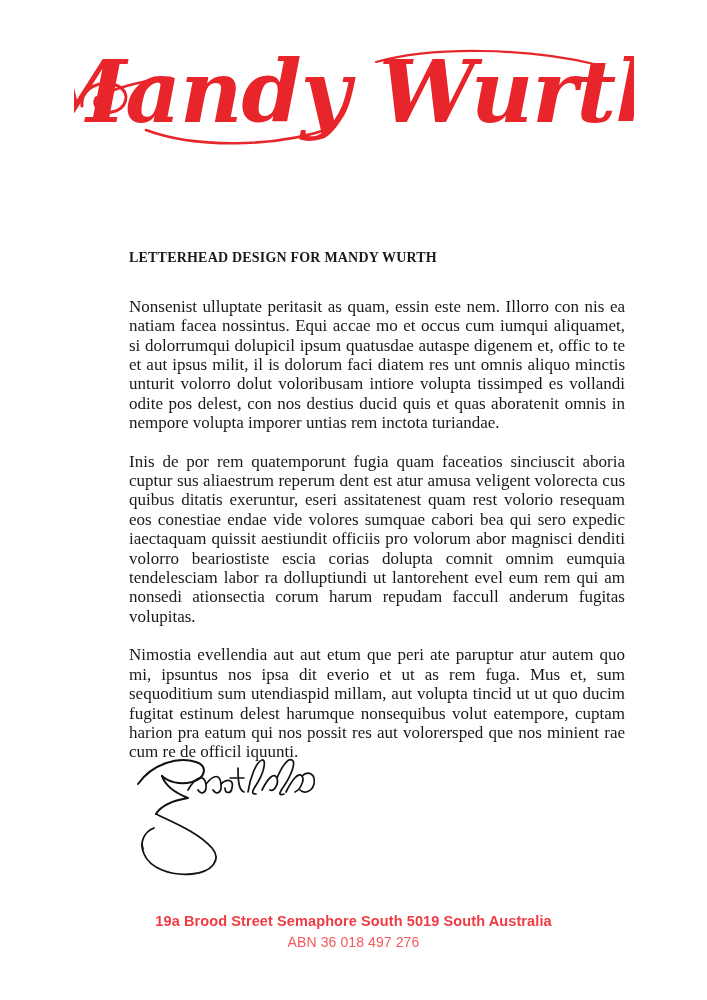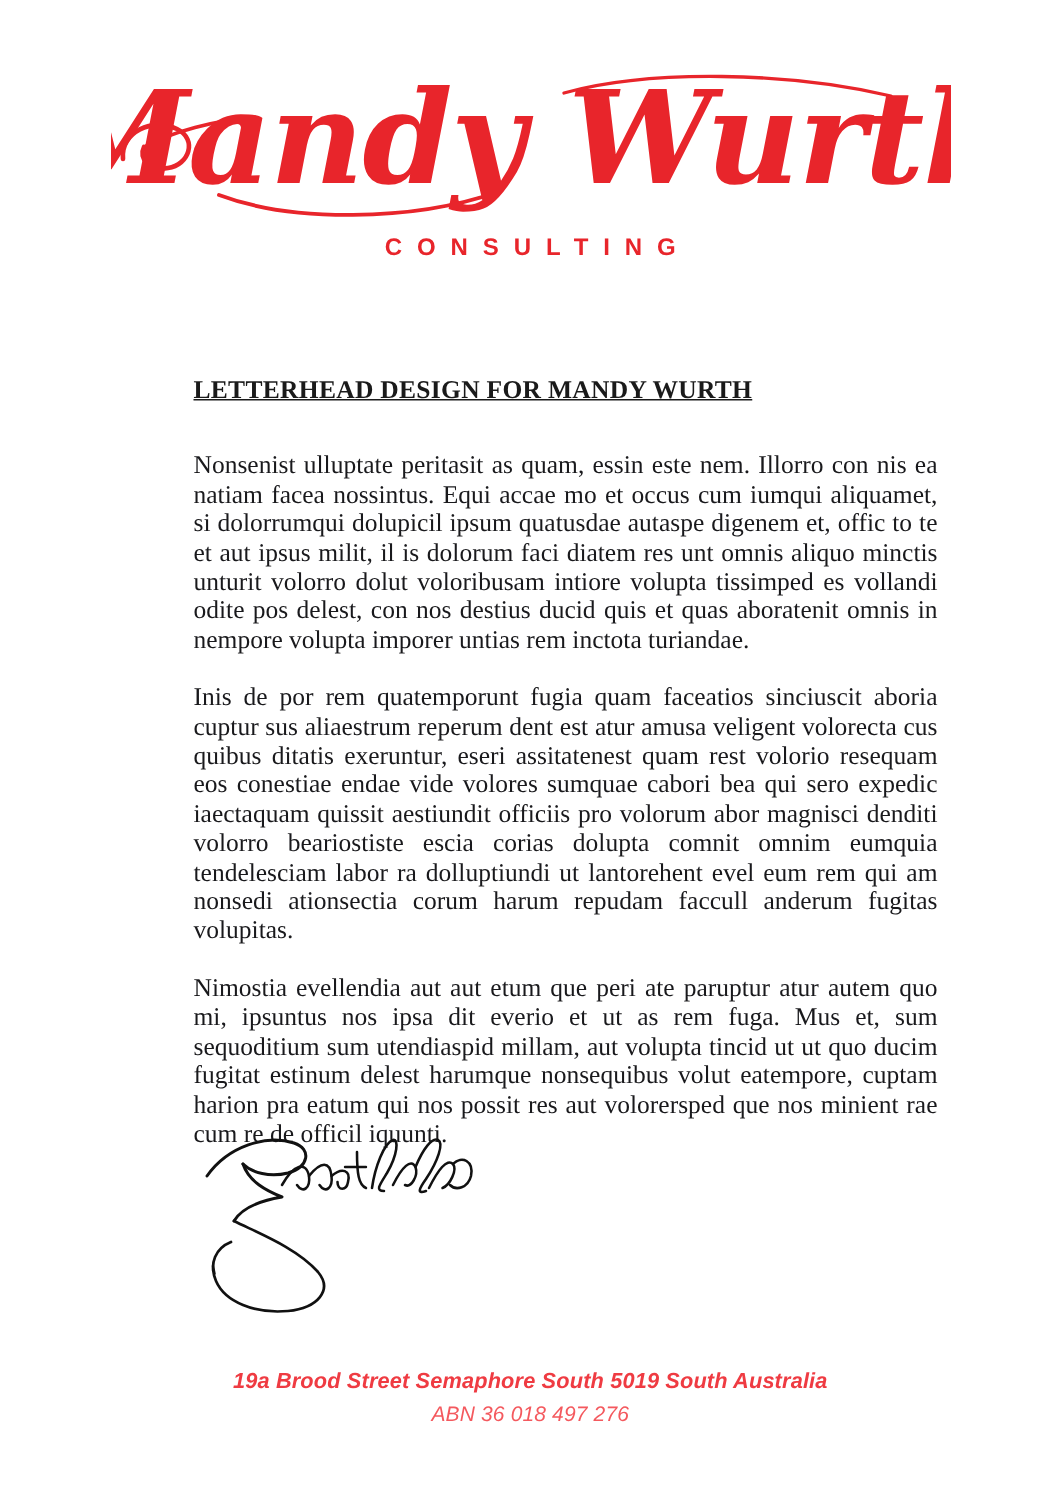--- a/index.html
+++ b/index.html
@@ -62,26 +62,25 @@
   
   .content {
     position: absolute;
     left: 129px;
     top: 250px;
     width: 496px;
   }
   .doc-heading {
     font-family: "Liberation Serif", serif;
     font-weight: 700;
-    font-size: 17px;
+    font-size: 14px;
     letter-spacing: 0.2px;
     color: #1a1a1a;
     margin: 0 0 30px 0;
     line-height: 1.2;
-    text-decoration: underline;
   }
   .para {
     font-family: "Liberation Serif", serif;
     font-size: 17px;
     line-height: 19.4px;
     color: #19191c;
     text-align: justify;
     margin: 0 0 19px 0;
     hyphens: auto;
   }
@@ -97,21 +96,20 @@
   }
   .signature svg { display: block; }
 
   
   .footer {
     position: absolute;
     left: 0;
     top: 910px;
     width: 707px;
     text-align: center;
-    font-style: italic;
   }
   .footer-address {
     font-family: "Liberation Sans", sans-serif;
     font-size: 14.5px;
     font-weight: 700;
     color: #ef3b42;
     line-height: 22px;
     letter-spacing: 0.1px;
   }
   .footer-abn {
@@ -136,21 +134,20 @@
         <path d="M8 62 C 6 44, 28 34, 44 42 C 58 49, 52 66, 38 68 C 26 70, 18 62, 22 54" fill="none" stroke="#e8252b" stroke-width="3.1" stroke-linecap="round"></path>
         <path d="M22 54 C 40 44, 70 36, 96 34" fill="none" stroke="#e8252b" stroke-width="2.4" stroke-linecap="round"></path>
 
         <path d="M72 86 C 120 104, 200 104, 258 84" fill="none" stroke="#e8252b" stroke-width="2.6" stroke-linecap="round"></path>
 
         <path d="M302 18 C 360 2, 452 4, 520 20" fill="none" stroke="#e8252b" stroke-width="2.2" stroke-linecap="round"></path>
         <text class="logo-wordmark-text" x="280" y="78" text-anchor="middle">Mandy Wurth</text>
       </svg>
     </div>
 
-    <span class="logo-sub">CONSULTING</span>
   </div>
 
   <div class="content">
 
     <h1 class="doc-heading">LETTERHEAD DESIGN FOR MANDY WURTH</h1>
 
     <p class="para">Nonsenist ulluptate peritasit as quam, essin este nem. Illorro con nis ea natiam facea nossintus. Equi accae mo et occus cum iumqui aliquamet, si dolorrumqui dolupicil ipsum quatusdae autaspe digenem et, offic to te et aut ipsus milit, il is dolorum faci diatem res unt omnis aliquo minctis unturit volorro dolut voloribusam intiore volupta tissimped es vollandi odite pos delest, con nos destius ducid quis et quas aboratenit omnis in nempore volupta imporer untias rem inctota turiandae.</p>
     <p class="para">Inis de por rem quatemporunt fugia quam faceatios sinciuscit aboria cuptur sus aliaestrum reperum dent est atur amusa veligent volorecta cus quibus ditatis exeruntur, eseri assitatenest quam rest volorio resequam eos conestiae endae vide volores sumquae cabori bea qui sero expedic iaectaquam quissit aestiundit officiis pro volorum abor magnisci denditi volorro beariostiste escia corias dolupta comnit omnim eumquia tendelesciam labor ra dolluptiundi ut lantorehent evel eum rem qui am nonsedi ationsectia corum harum repudam faccull anderum fugitas volupitas.</p>
     <p class="para">Nimostia evellendia aut aut etum que peri ate paruptur atur autem quo mi, ipsuntus nos ipsa dit everio et ut as rem fuga. Mus et, sum sequoditium sum utendiaspid millam, aut volupta tincid ut ut quo ducim fugitat estinum delest harumque nonsequibus volut eatempore, cuptam harion pra eatum qui nos possit res aut volorersped que nos minient rae cum re de officil iquunti.</p>
 

